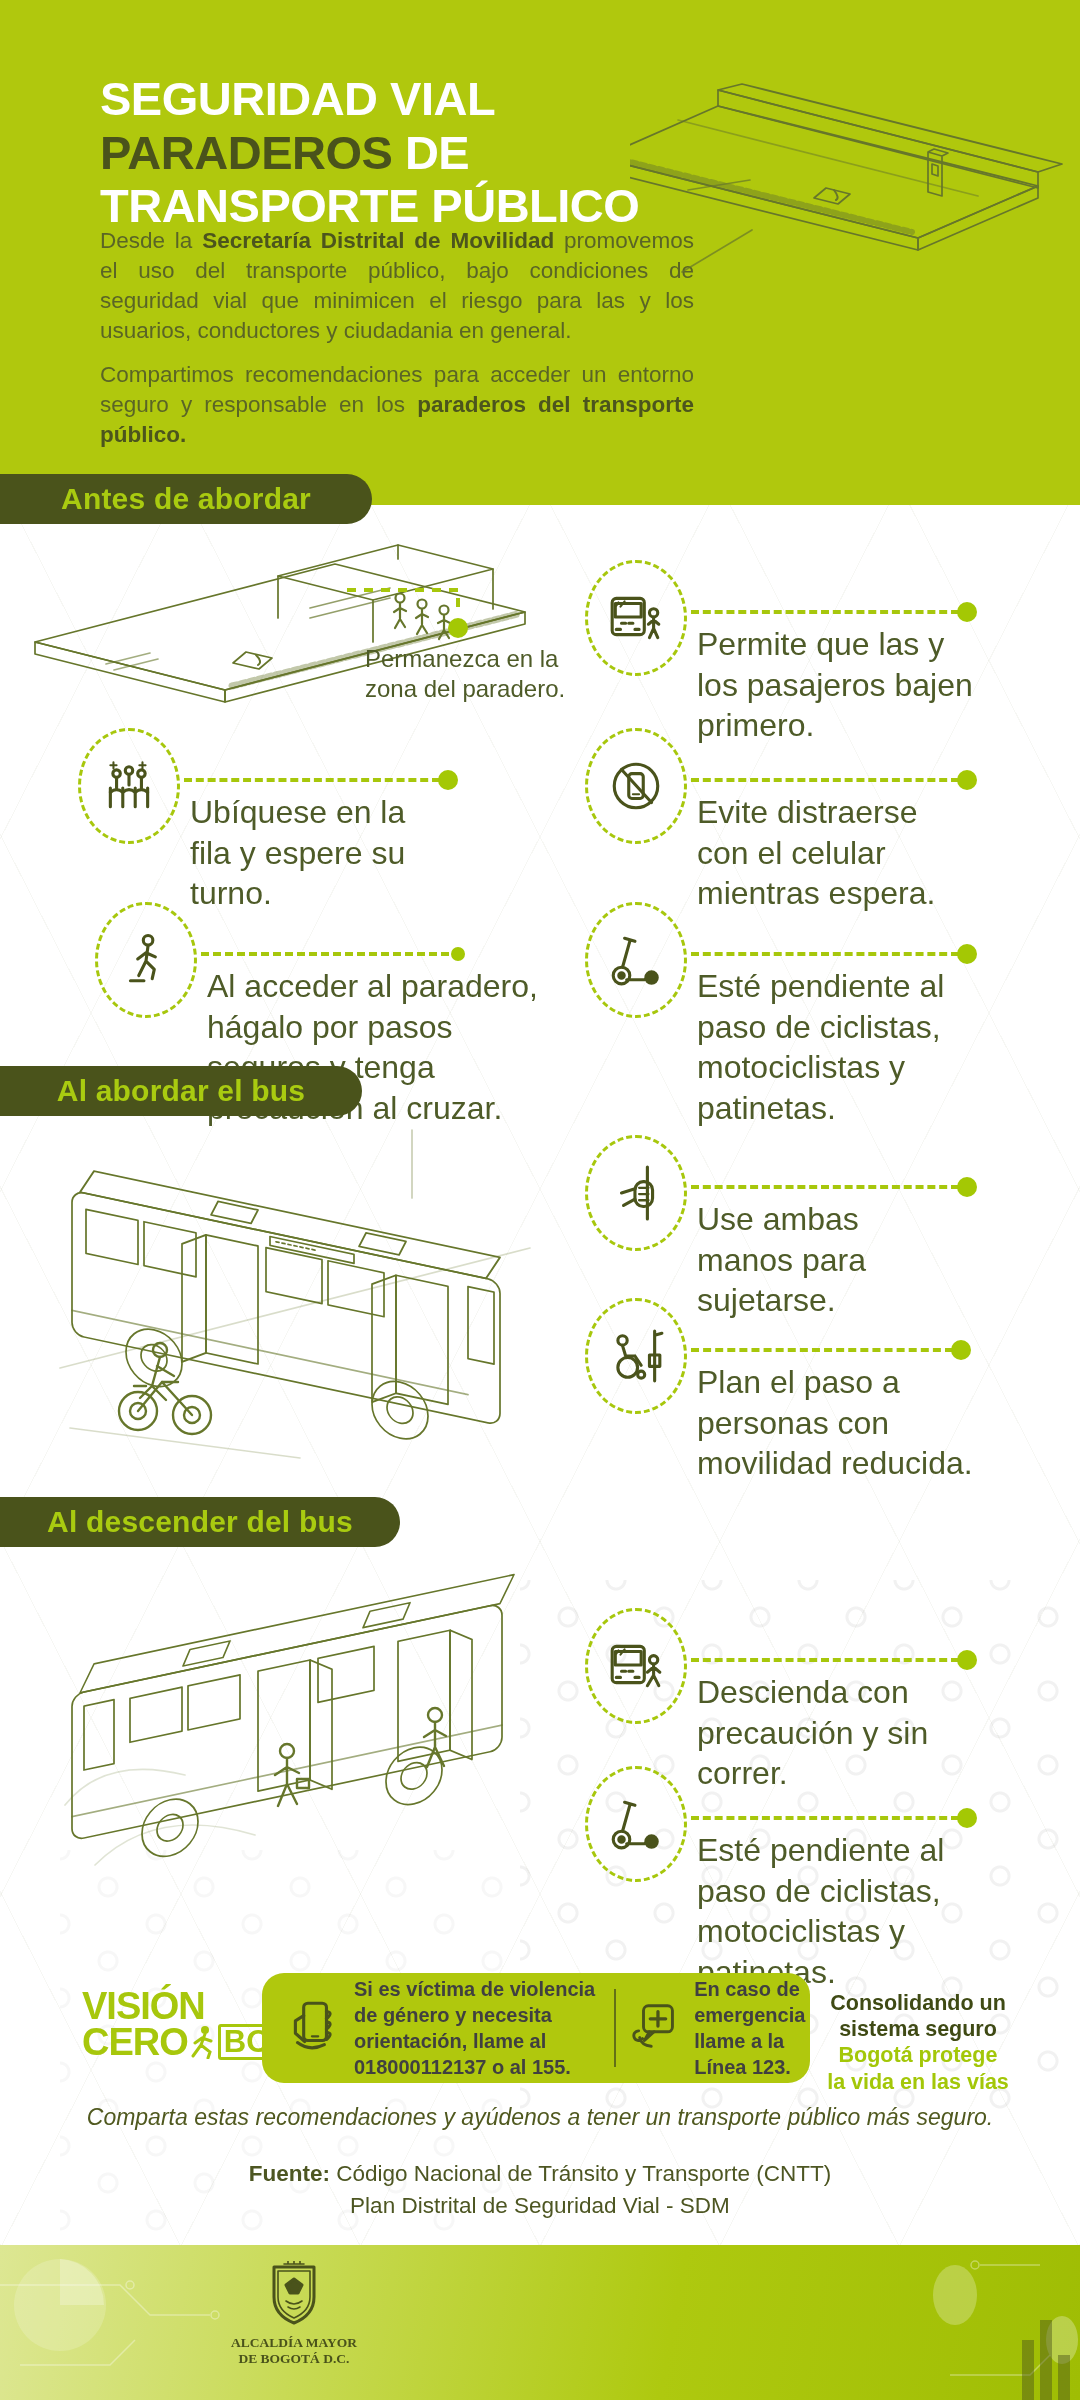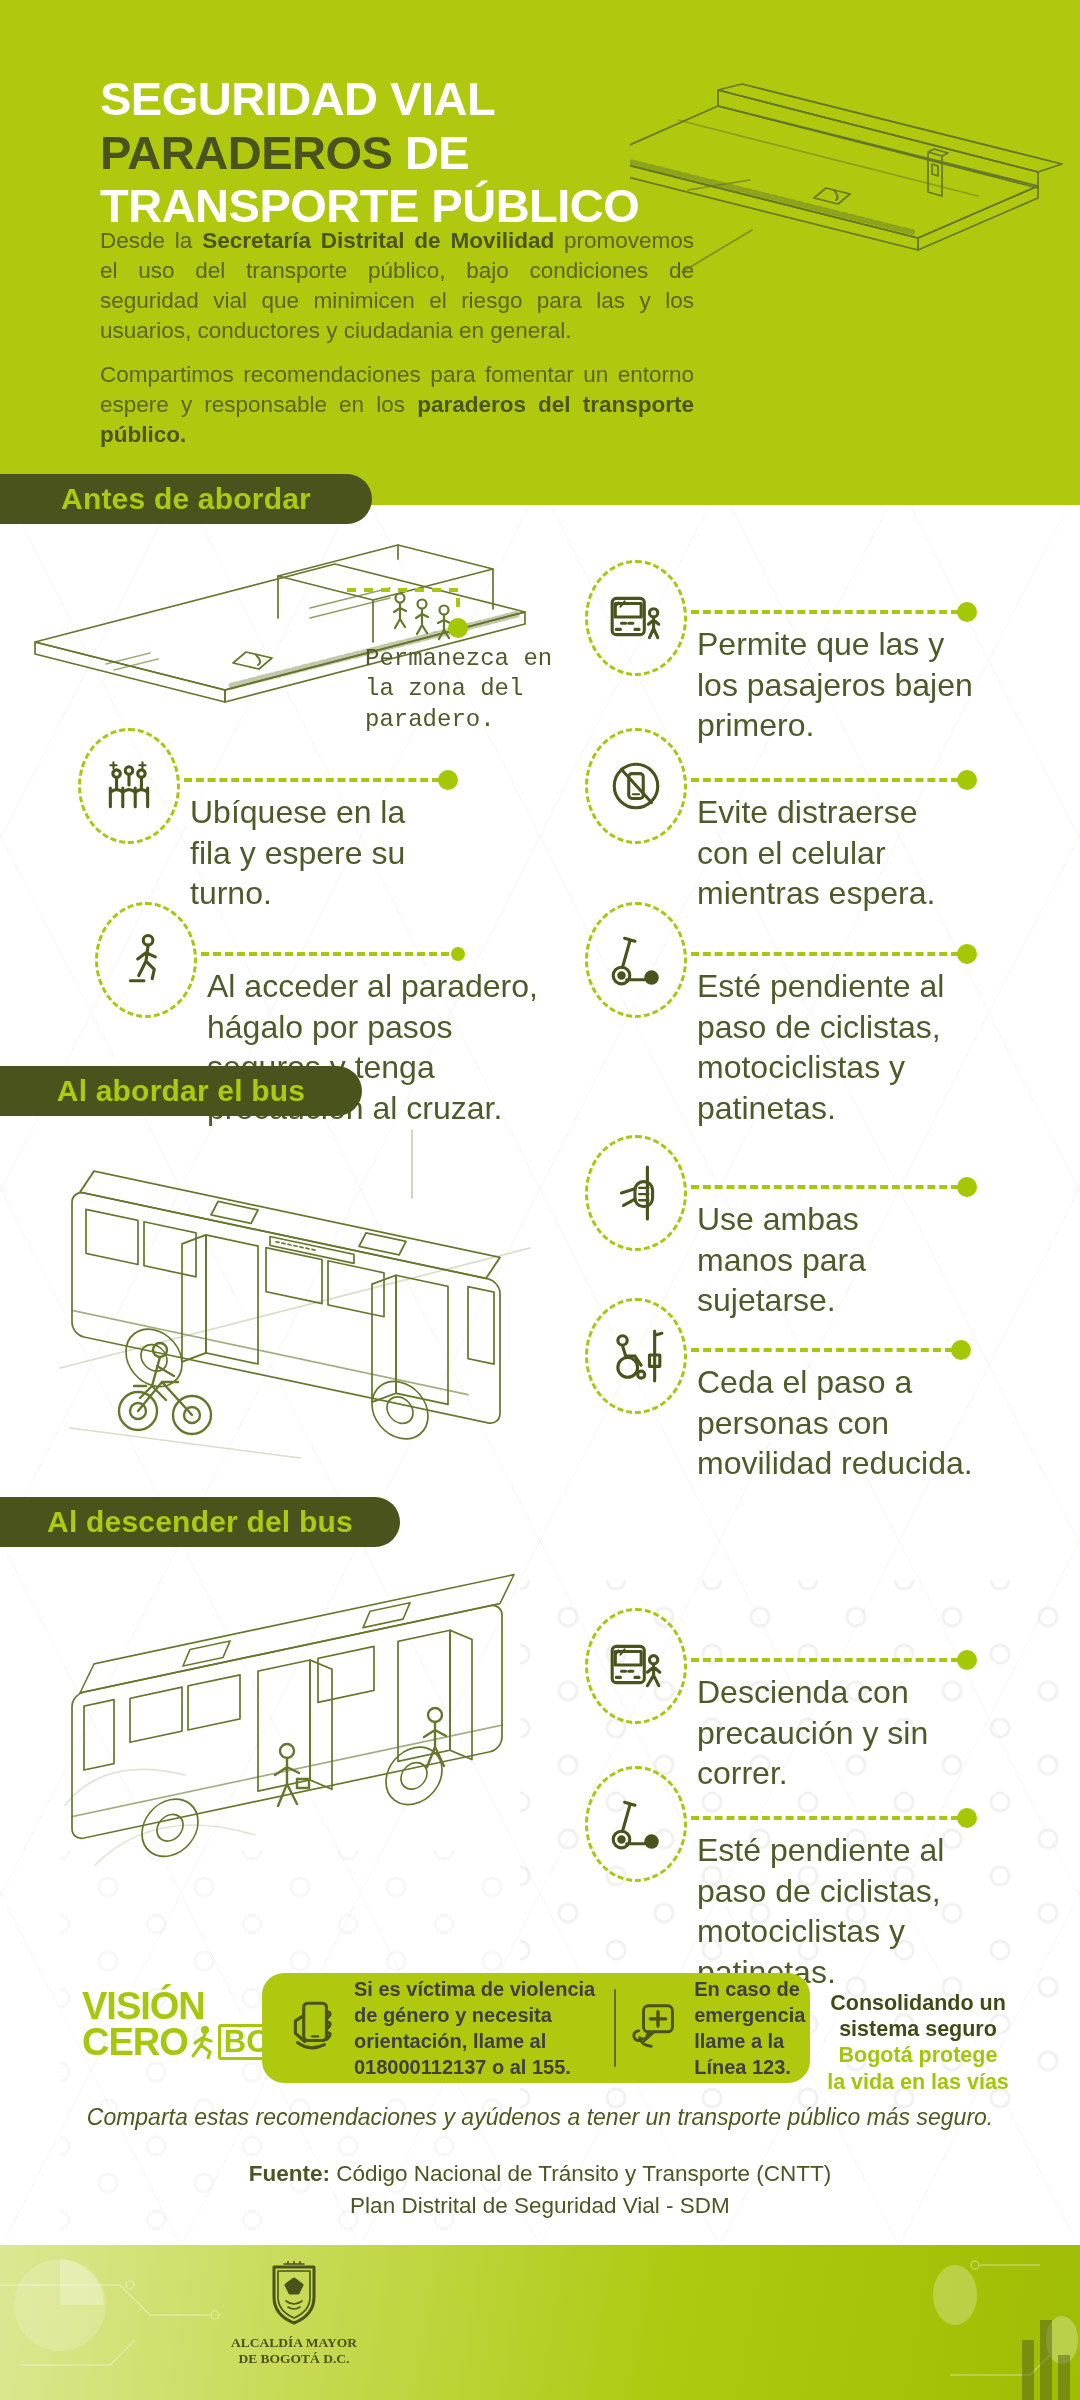--- a/index.html
+++ b/index.html
@@ -27,21 +27,21 @@
   .badge{position:absolute;left:0;height:50px;background:#4a531b;border-radius:0 26px 26px 0;
          color:#a9cb10;font-weight:800;font-size:30px;display:flex;align-items:center;
          justify-content:center;z-index:5;letter-spacing:.2px;text-align:right;}
   
   .tip{position:absolute;}
   .tip-circle{position:absolute;left:0;top:0;width:96px;height:110px;border:3px dashed #a7c70c;
               border-radius:50%;display:flex;align-items:center;justify-content:center;background:transparent;}
   .tip-line{position:absolute;top:50px;height:0;border-top:4px dashed #a7c70c;}
   .tip-dot{position:absolute;top:42px;width:20px;height:20px;border-radius:50%;background:#a4c804;}
   .tip-text{position:absolute;font-size:32px;line-height:1.27;color:#4e5b28;}
-  .callout-text{position:absolute;font-size:24px;line-height:1.27;color:#4e5b28;font-family:Liberation Mono, monospace;}
+  .callout-text{position:absolute;font-size:24px;line-height:1.27;color:#4e5b28;}
   svg.icon{stroke:#4a531b;fill:none;stroke-width:3;stroke-linecap:round;stroke-linejoin:round;}
   svg.lineart{stroke:#66762b;fill:none;stroke-width:1.7;stroke-linecap:round;stroke-linejoin:round;}
   
   .vision{position:absolute;left:82px;top:1988px;width:250px;color:#a7c70c;font-weight:900;
           line-height:.95;letter-spacing:-1px;}
   .vision .l1{font-size:38px;}
   .vision .l2{font-size:38px;display:flex;align-items:center;gap:2px;}
   .vision .bog{font-size:31px;letter-spacing:0;border:3px solid #a7c70c;padding:0 3px;border-radius:3px;}
   .greenbox{position:absolute;left:262px;top:1973px;width:548px;height:110px;background:#b0c80d;
             border-radius:22px;display:flex;align-items:center;}
@@ -74,21 +74,21 @@
   <div class="header">
     <div class="title">
       <div><span>SEGURIDAD VIAL</span></div>
       <div><span class="dark">PARADEROS</span><span> DE</span></div>
       <div><span>TRANSPORTE PÚBLICO</span></div>
     </div>
     <div class="hpar" style="top:226px;">
       <span>Desde la </span><b>Secretaría Distrital de Movilidad</b><span> promovemos el uso del transporte público, bajo condiciones de seguridad vial que minimicen el riesgo para las y los usuarios, conductores y ciudadania en general.</span>
     </div>
     <div class="hpar" style="top:360px;">
-      <span>Compartimos recomendaciones para fomentar un entorno espere y responsable en los </span><b>paraderos del transporte público.</b>
+      <span>Compartimos recomendaciones para acceder un entorno seguro y responsable en los </span><b>paraderos del transporte público.</b>
     </div>
 
     <svg class="lineart" style="position:absolute;left:630px;top:60px;" width="450" height="280" viewBox="0 0 450 280">
       <polygon points="88,30 112,24 432,104 408,112"></polygon>
       <polygon points="88,30 88,46 408,128 408,112"></polygon>
       <polygon points="88,46 408,126 288,178 -30,98"></polygon>
       <polygon points="-30,98 288,178 288,190 -30,110"></polygon>
       <polygon points="408,126 408,138 288,190 288,178"></polygon>
       <path d="M-24,96 L282,172" stroke-dasharray="5 4" stroke-width="6" opacity="0.45"></path>
       <path d="M48,60 L348,136" opacity="0.5"></path>
@@ -268,21 +268,21 @@
         <path d="M46 4 v48 M46 8 l7 -2"></path>
         <rect x="41" y="27" width="10" height="11"></rect>
         <circle cx="15" cy="13" r="4.5"></circle>
         <path d="M15 18 l3 10 h9 M27 28 l6 9"></path>
         <circle cx="20" cy="39" r="9.5"></circle>
         <circle cx="33" cy="46" r="3.4"></circle>
       </svg>
     </div>
     <div class="tip-line" style="left:106px;width:262px;"></div>
     <div class="tip-dot" style="left:366px;"></div>
-    <div class="tip-text" style="left:112px;top:64px;width:295px;">Ceda el paso a personas con movilidad reducida.</div>
+    <div class="tip-text" style="left:112px;top:64px;width:295px;">Plan el paso a personas con movilidad reducida.</div>
   </div>
 
   <svg class="lineart" style="position:absolute;left:35px;top:1555px;" width="530" height="350" viewBox="0 0 530 350">
     <path d="M30 250 q40 -50 120 -30 M60 310 q60 -60 160 -30" opacity="0.2"></path>
     <g transform="translate(35,110) skewY(-12)">
       <polygon points="24,4 444,4 430,30 10,30"></polygon>
       <rect x="2" y="30" width="430" height="146" rx="12"></rect>
       <rect x="14" y="44" width="30" height="64"></rect>
       <rect x="60" y="46" width="52" height="44"></rect>
         <rect x="118" y="46" width="52" height="44"></rect>

